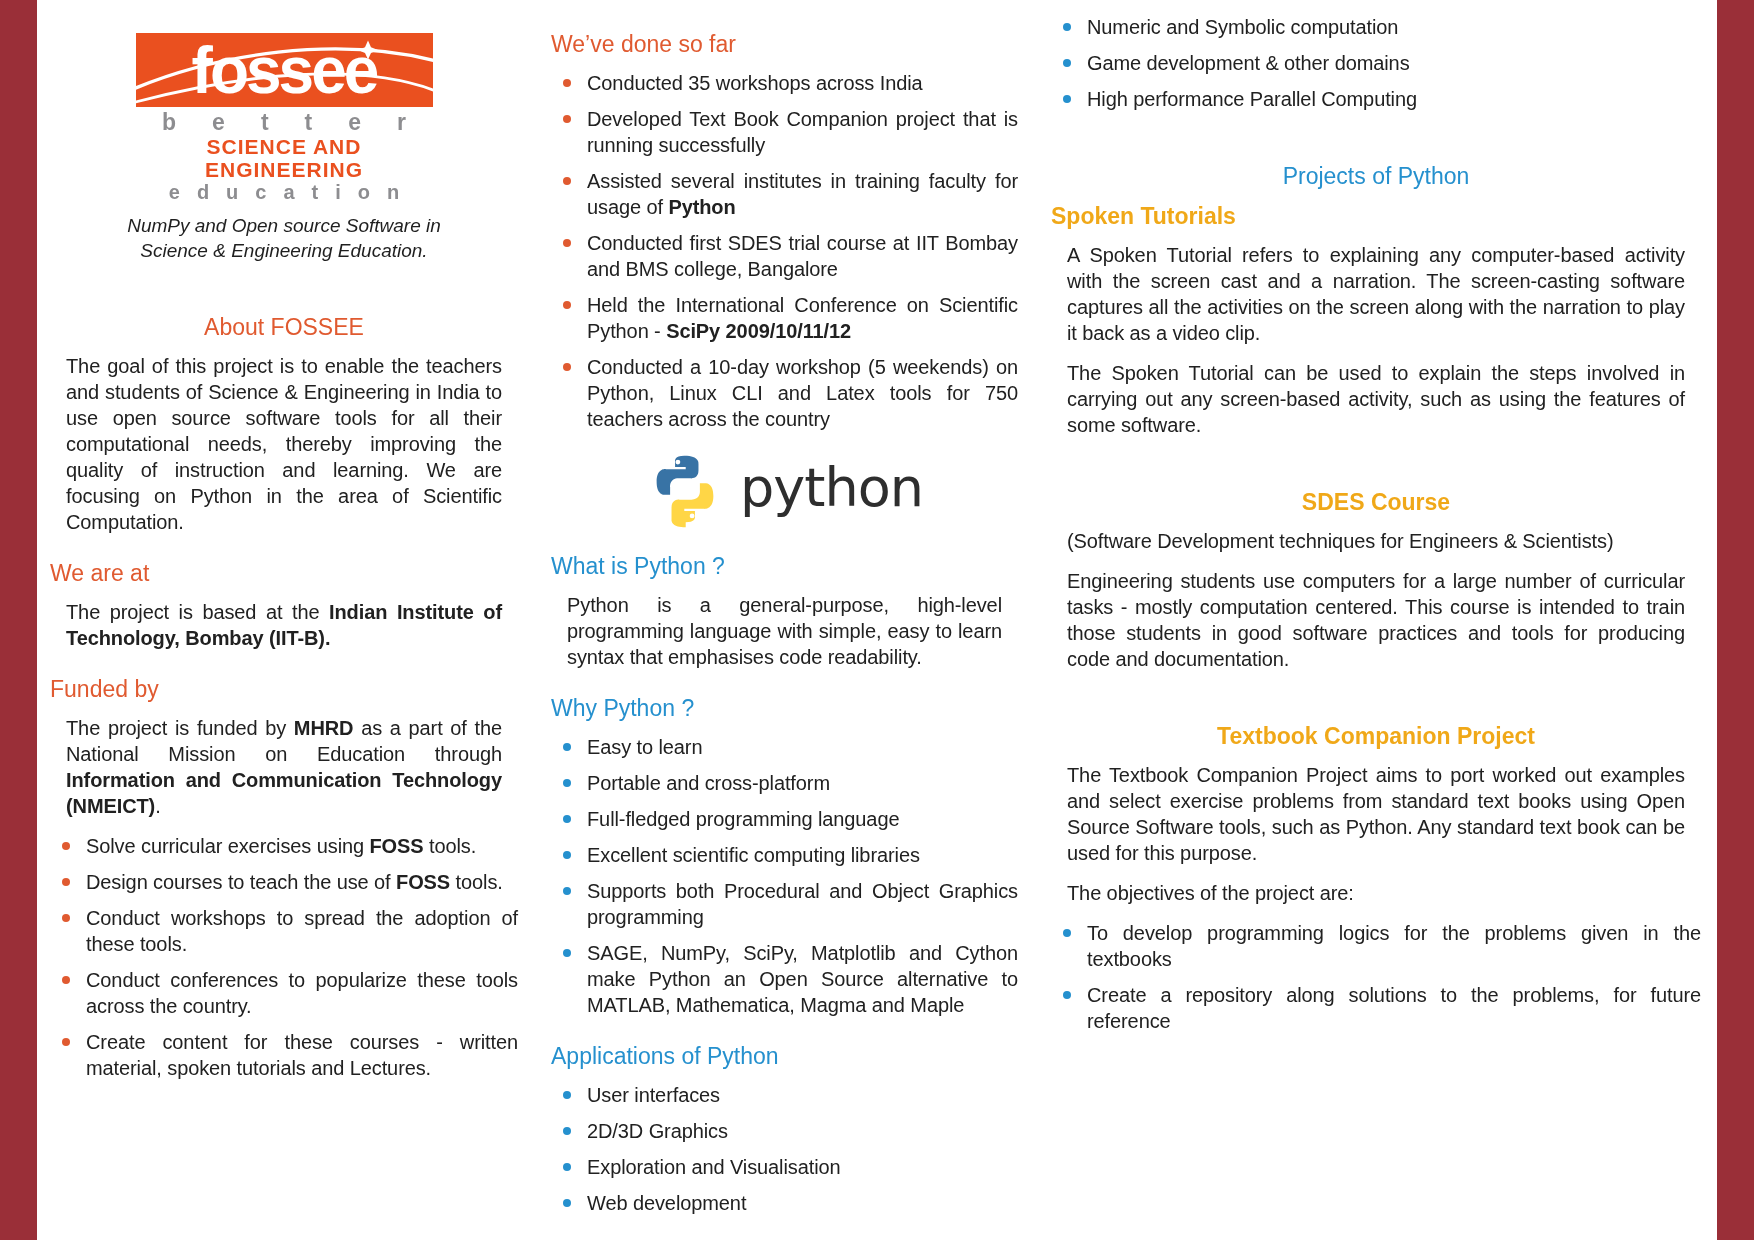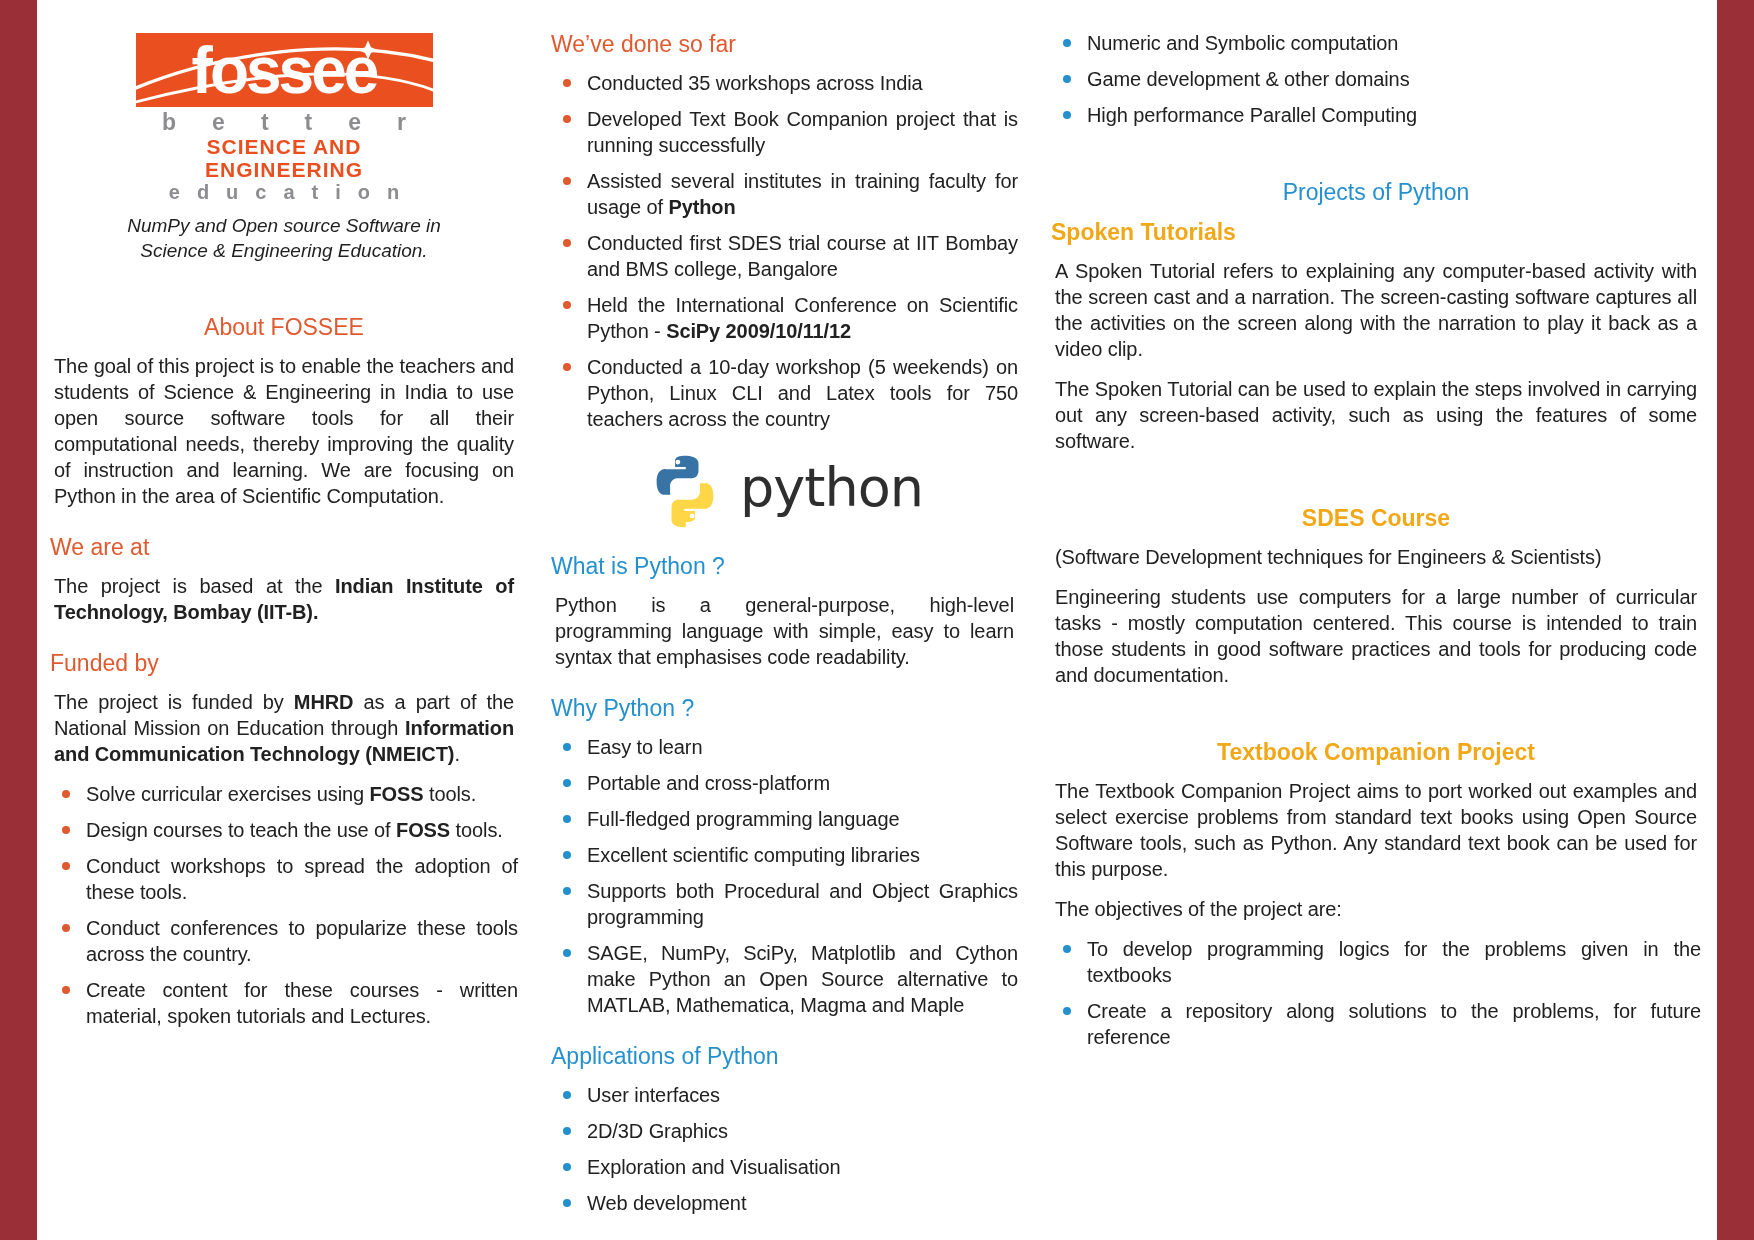--- a/index.html
+++ b/index.html
@@ -12,21 +12,21 @@
     font-family:"Liberation Sans","DejaVu Sans",sans-serif;
     color:var(--body-text,#212121);
   }
   .band { position:absolute; top:0; bottom:0; width:37px; background:var(--band,#9a2f38); }
   .band-left { left:0; }
   .band-right { right:0; }
 
   .col { position:absolute; top:0; box-sizing:border-box; }
   .col-left   { left:50px;  width:468px; padding-top:33px; }
   .col-middle { left:551px; width:467px; padding-top:30px; }
-  .col-right  { left:1051px; width:650px; padding-top:30px; }
+  .col-right  { left:1051px; width:650px; padding-top:14px; }
 
   
   .fossee-logo { width:297px; margin:0 auto; }
   .logo-box {
     position:relative; height:74px; background:var(--logo-orange,#ea501f);
     display:flex; align-items:center; justify-content:center; overflow:hidden;
   }
   .logo-word {
     color:#ffffff; font-weight:700; font-size:64px; line-height:1;
     letter-spacing:-3px; transform:scaleY(1.05); position:relative; z-index:1;
@@ -64,21 +64,21 @@
   .heading { font-size:23px; line-height:28px; margin:24px 0 12px; }
   .heading.orange { color:var(--heading-orange,#e05a30); }
   .heading.blue   { color:var(--heading-blue,#2590ce); }
   .heading.gold   { color:var(--heading-gold,#f0a818); font-weight:700; }
   .heading.gap    { margin-top:50px;text-align:center; }
   .heading + .heading { margin-top:4px; }
   .col .heading:first-child { margin-top:0; }
 
   .para {
     font-size:20px; line-height:26px; letter-spacing:-0.1px;
-    text-align:justify; margin:0 4px 14px;
+    text-align:justify; margin:0 16px 14px;
   }
   .b { font-weight:700; }
 
   .bullets { margin:0 0 6px; }
   .bullet-item { position:relative; padding-left:36px; margin-bottom:10px; }
   .bullet-item .dot {
     position:absolute; left:12px; top:9px; width:8px; height:8px; border-radius:50%;
   }
   .bullets.orange .dot { background:var(--heading-orange,#e05a30); }
   .bullets.blue   .dot { background:var(--heading-blue,#2590ce); }

